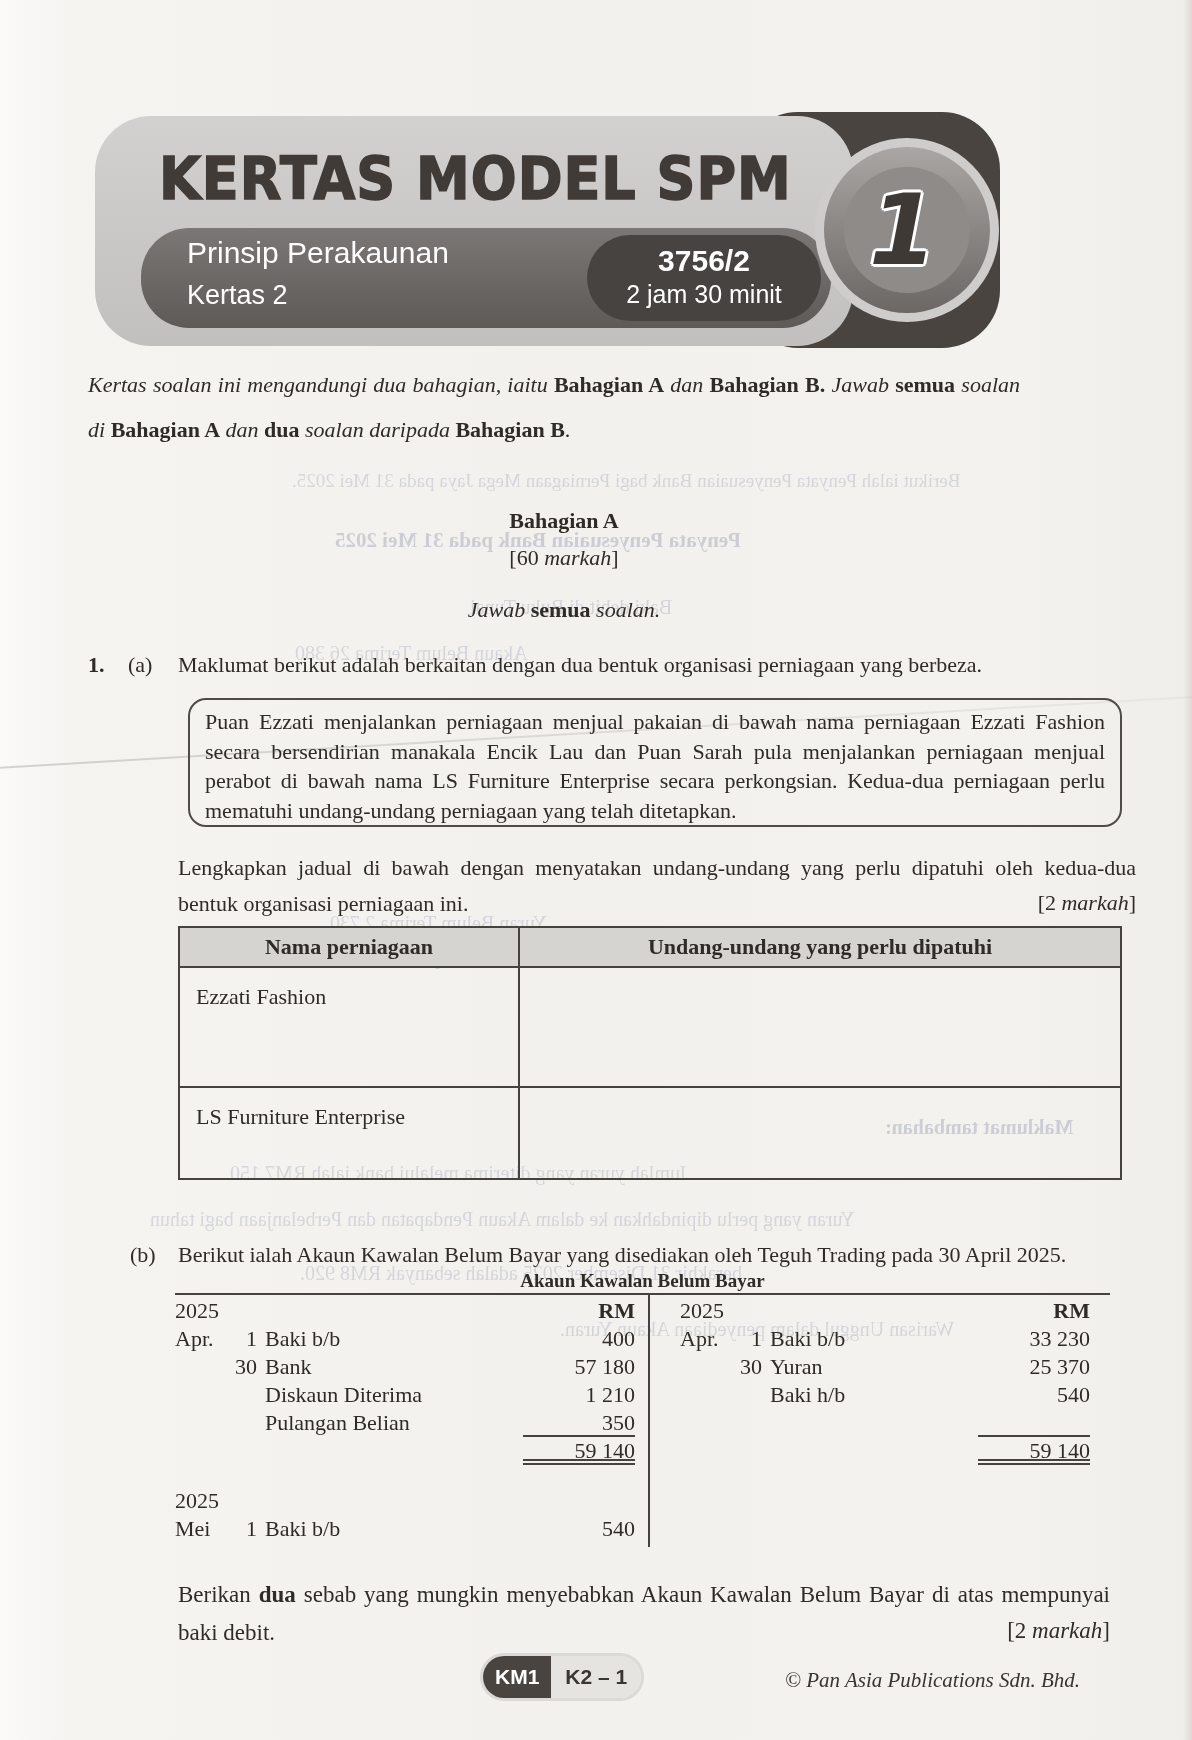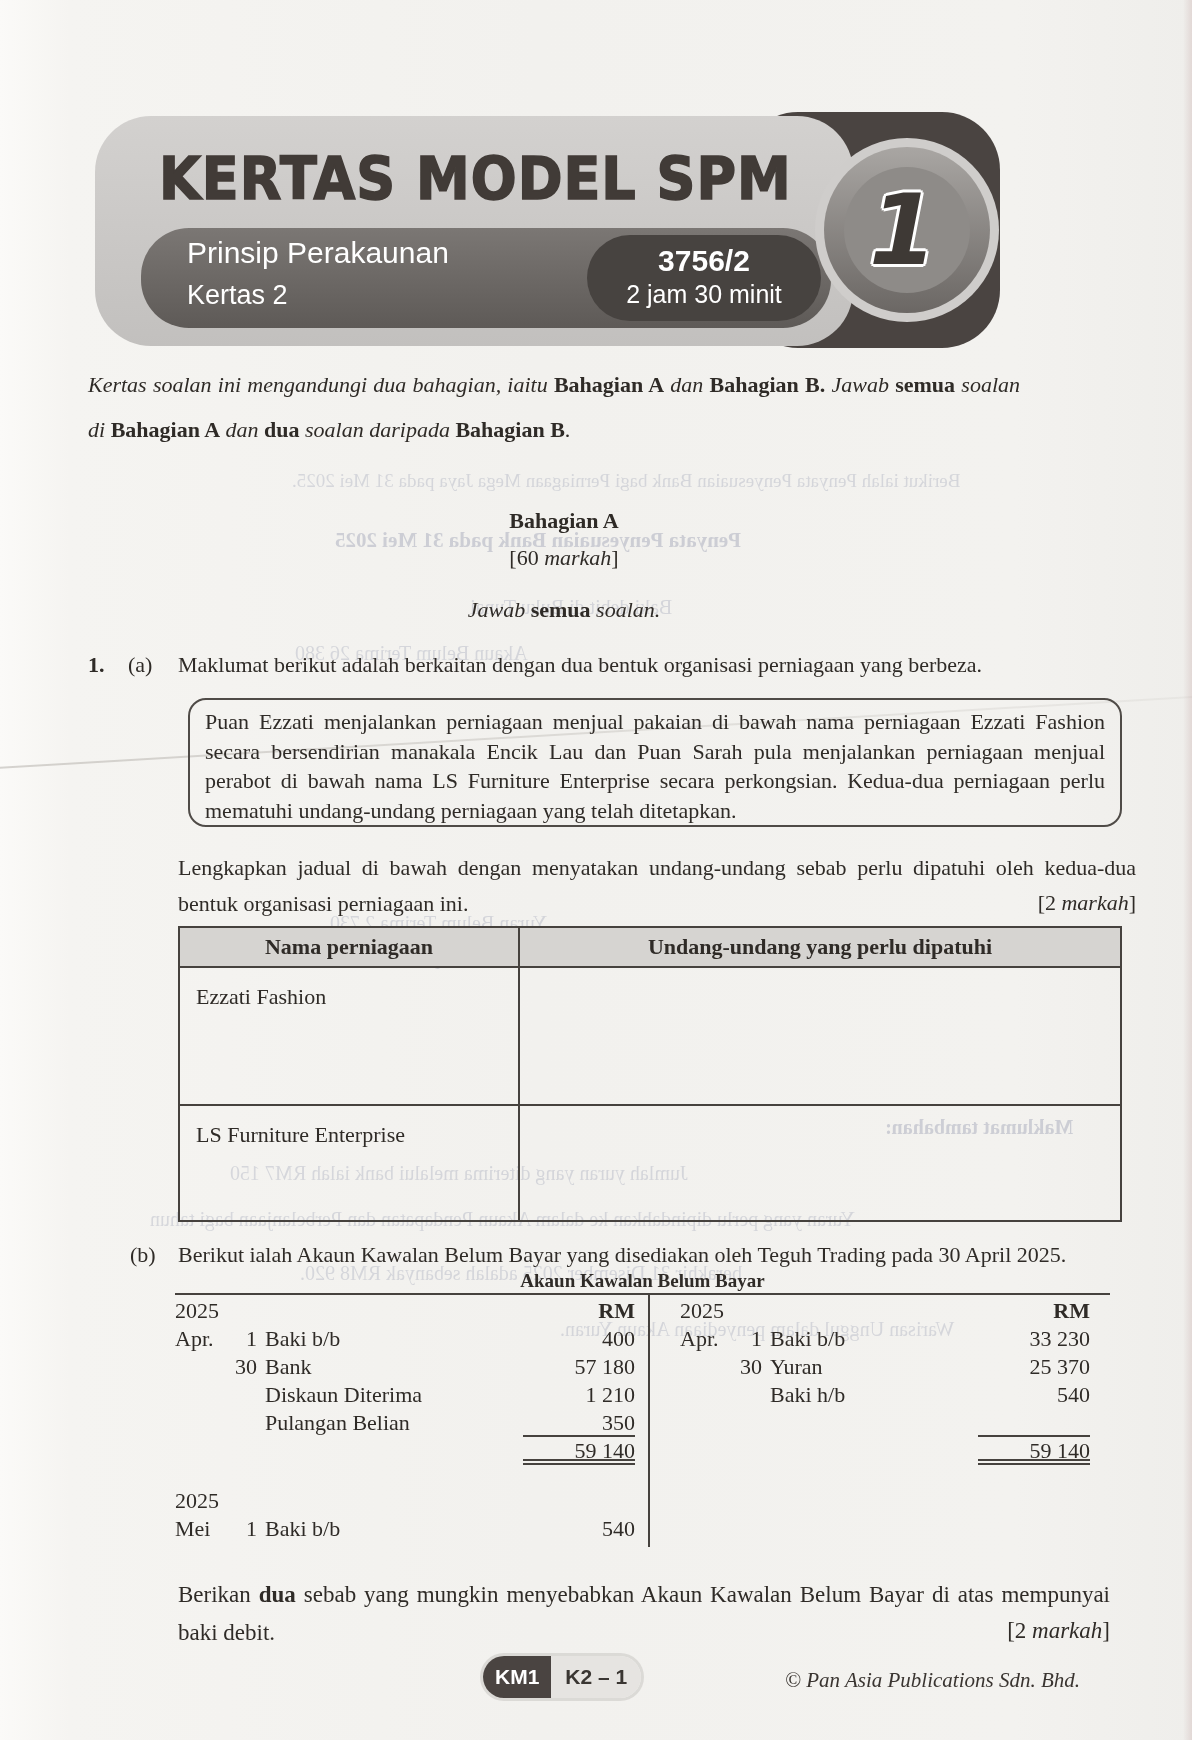--- a/index.html
+++ b/index.html
@@ -58,22 +58,22 @@
   .q-atext{position:absolute;left:178px;top:652px;font-size:22px;white-space:nowrap;}
   .info-box{position:absolute;left:188px;top:698px;width:934px;height:129px;border:2px solid #4f4b47;
     border-radius:18px;padding:7px 15px 0 15px;font-size:22px;line-height:29.5px;text-align:justify;}
   .task{position:absolute;left:178px;top:850px;width:958px;font-size:22px;line-height:36px;text-align:justify;}
   .task-marks{position:absolute;right:0;bottom:1px;}
 
   table.law{position:absolute;left:178px;top:926px;width:944px;border-collapse:collapse;font-size:22px;}
   table.law th,table.law td{border:2px solid #46423e;}
   table.law th{background:#d6d4d1;font-weight:bold;height:40px;text-align:center;padding:0 19px;}
   table.law td{vertical-align:top;padding:16px 12px 0 16px;}
-  .law-r1{height:138px;}
-  .law-r2{height:116px;}
+  .law-r1{height:120px;}
+  .law-r2{height:92px;}
   .law-c1{width:340px;}
 
   .q-b{position:absolute;left:130px;top:1242px;font-size:22px;}
   .q-btext{position:absolute;left:178px;top:1242px;font-size:22px;white-space:nowrap;}
 
   
   .tacct{position:absolute;left:175px;top:1270px;width:935px;font-size:22px;}
   .tacct-title{text-align:center;font-weight:bold;font-size:19px;padding-bottom:1px;border-bottom:2px solid #46423e;}
   .tacct-body{position:relative;height:300px;}
   .tacct-div{position:absolute;left:473px;top:0;width:2px;height:252px;background:#46423e;}
@@ -152,21 +152,21 @@
 
   <div class="q-num">1.</div>
   <div class="q-a">(a)</div>
   <div class="q-atext">Maklumat berikut adalah berkaitan dengan dua bentuk organisasi perniagaan yang berbeza.</div>
 
   <div class="info-box">
     <span>Puan Ezzati menjalankan perniagaan menjual pakaian di bawah nama perniagaan Ezzati Fashion secara bersendirian manakala Encik Lau dan Puan Sarah pula menjalankan perniagaan menjual perabot di bawah nama LS Furniture Enterprise secara perkongsian. Kedua-dua perniagaan perlu mematuhi undang-undang perniagaan yang telah ditetapkan.</span>
   </div>
 
   <div class="task">
-    <span>Lengkapkan jadual di bawah dengan menyatakan undang-undang sebab perlu dipatuhi oleh kedua-dua bentuk organisasi perniagaan ini.</span>
+    <span>Lengkapkan jadual di bawah dengan menyatakan undang-undang yang perlu dipatuhi oleh kedua-dua bentuk organisasi perniagaan ini.</span>
     <span class="task-marks"><span>[2 </span><span class="i">markah</span><span>]</span></span>
   </div>
 
   <table class="law">
     <tbody>
         <tr>
       <th class="law-c1">Nama perniagaan</th>
       <th>Undang-undang yang perlu dipatuhi</th>
     </tr>
     <tr class="law-r1">

